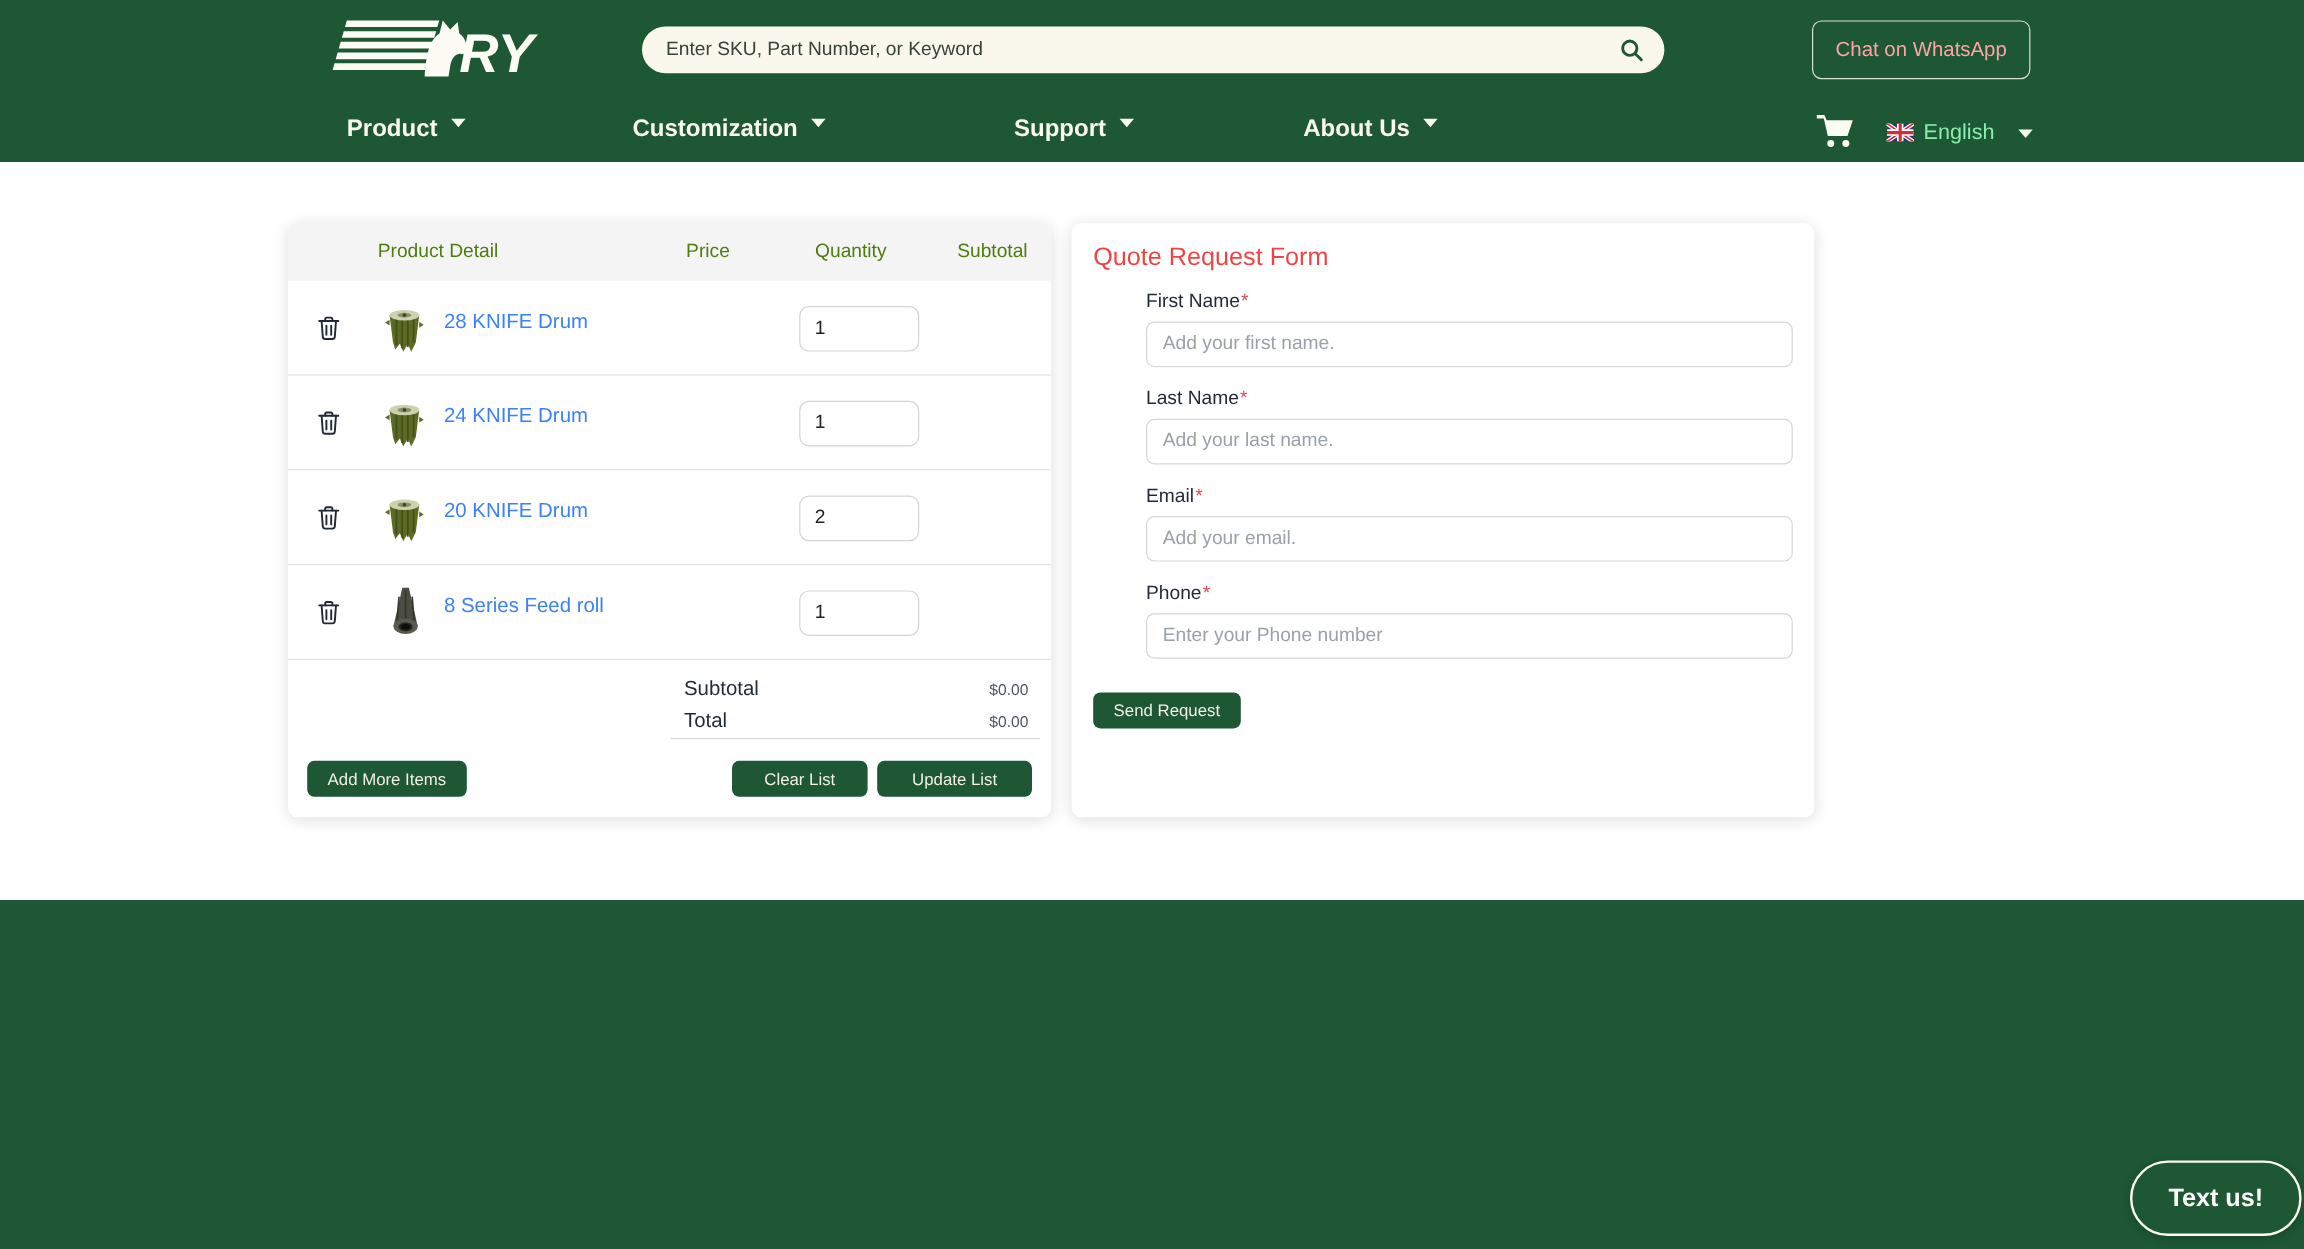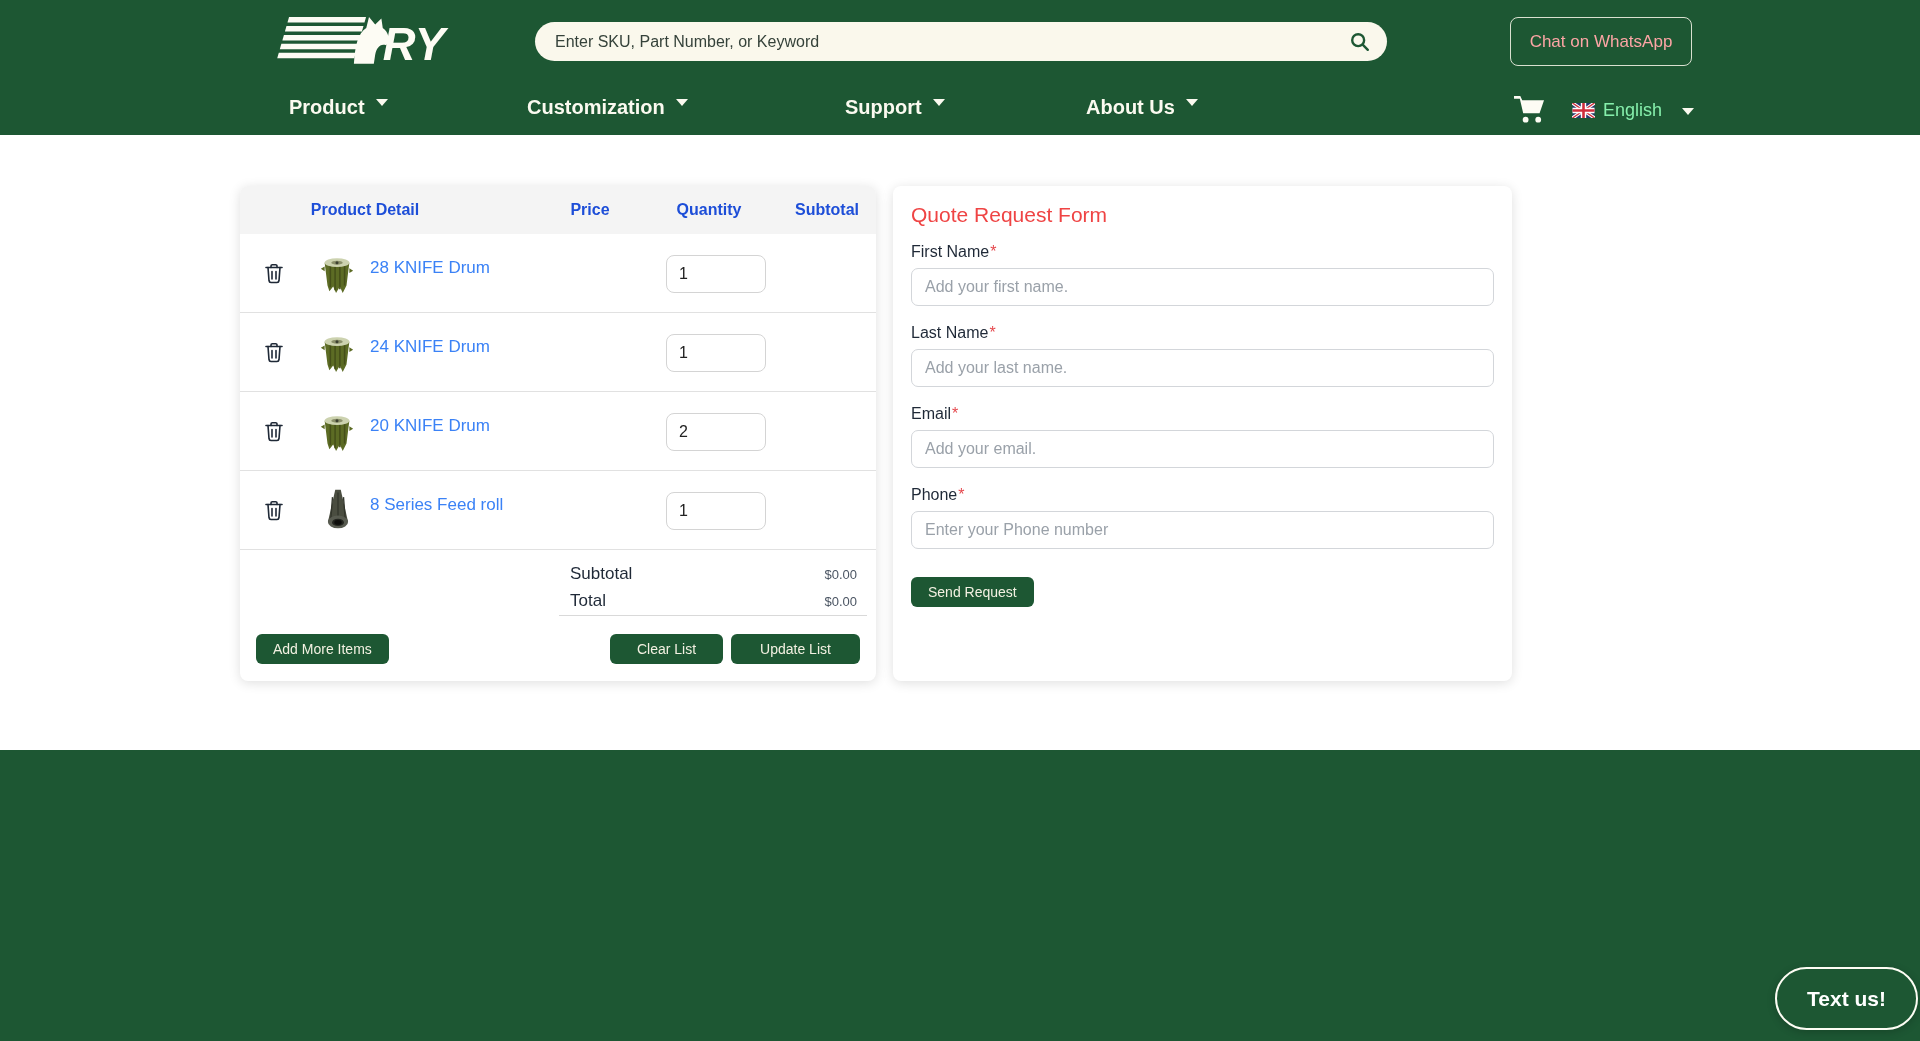--- a/index.html
+++ b/index.html
@@ -31,21 +31,21 @@
   
   .card { position:absolute; top:186px; background:#fff; border-radius:8px;
     box-shadow:0 2px 12px rgba(0,0,0,.13); }
   .cart-card { left:240px; width:636px; height:495px; }
   .quote-card { left:893px; width:619px; height:495px; }
 
   
   .thead { position:absolute; top:0; left:0; width:100%; height:48px; background:#f4f4f4;
     border-radius:8px 8px 0 0; }
   .th { position:absolute; top:0; height:48px; display:flex; align-items:center; justify-content:center;
-    font-size:16px; color:#1d4ed8; font-weight:700; }
+    font-size:16px; color:#4d7c0f; font-weight:400; }
   .th1{left:45px;width:160px;} .th2{left:300px;width:100px;} .th3{left:419px;width:100px;} .th4{left:537px;width:100px;}
   .rows { position:absolute; top:48px; left:0; width:100%; }
   .crow { position:relative; height:79px; border-bottom:1px solid #e1e1e1; }
   .trash { position:absolute; left:25px; top:29px; width:18px; height:21px; cursor:pointer; background:none; border:none; }
   .thumb { position:absolute; left:78px; top:19px; width:38px; height:44px; }
   .thumb.roll { left:82px; width:32px; top:17px; }
   .pname { position:absolute; left:130px; top:24px; font-size:17px; color:#3b82f6; cursor:pointer; text-decoration:none; }
   .qty { position:absolute; left:426px; top:21px; width:100px; height:38px; border:1px solid #d4d4d4;
     border-radius:8px; padding:0 12px; font-size:16px; color:#222; font-family:"Liberation Sans",sans-serif; }
   .summary { position:absolute; top:364px; left:0; width:100%; }
@@ -57,21 +57,21 @@
   .btnrow { position:absolute; top:448px; left:0; width:100%; height:30px; }
   .gbtn { height:30px; background:#1d5733; color:#f3f1e2; border:none; border-radius:6px;
     font-size:14px; padding:0 17px; cursor:pointer; font-family:"Liberation Sans",sans-serif; }
   .btn-add { position:absolute; left:16px; }
   .btn-clear { position:absolute; left:370px; width:113px; }
   .btn-update { position:absolute; left:491px; width:129px; }
 
   
   .qform { padding:17px 18px 0 18px; }
   .qtitle { text-align:left; font-size:21px; font-weight:500; color:#ef4444; margin-bottom:15px; }
-  .fgroup { margin-bottom:17px; }
+  .fgroup { margin-bottom:17px;margin-left:44px; }
   .flabel { font-size:16px; color:#1f2937; font-weight:500; line-height:20px; margin-bottom:6px; }
   .req { color:#e5484d; margin-left:1px; }
   .finput { width:100%; height:38px; border:1px solid #d3d6da; border-radius:7px; padding:0 13px;
     font-size:16px; color:#222; font-family:"Liberation Sans",sans-serif; }
   .finput::placeholder { color:#9aa1a9; opacity:1; }
   .send-btn { margin-top:11px; }
 
   
   .footer { position:absolute; top:750px; left:0; width:1920px; height:291px; background:#1d5733; }
 

